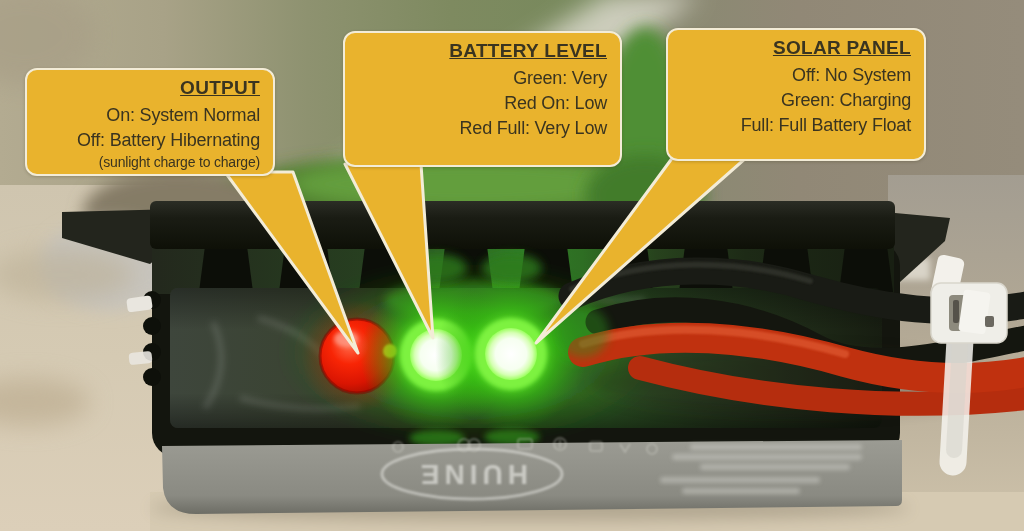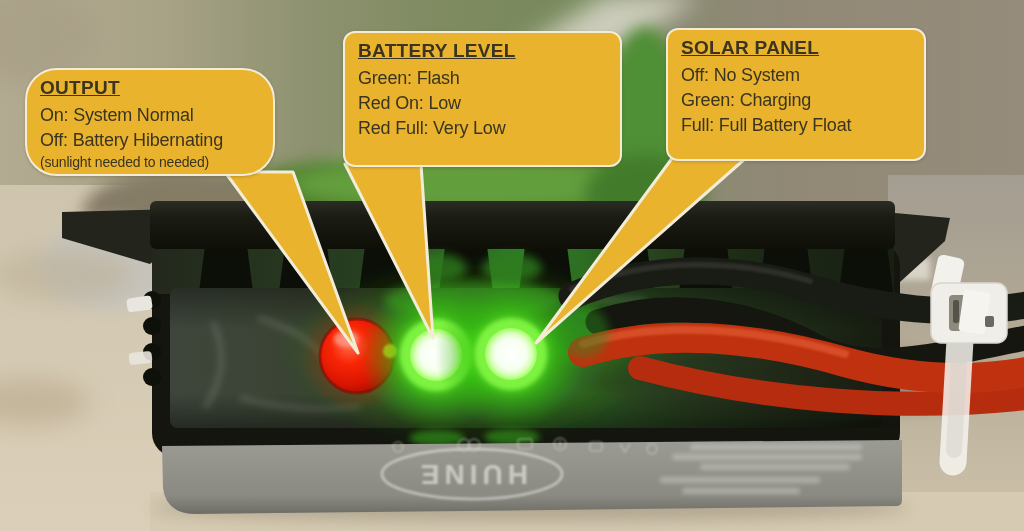--- a/index.html
+++ b/index.html
@@ -8,28 +8,29 @@
     font-family:"Liberation Sans","DejaVu Sans",sans-serif;
     background:#b0a88e;
   }
   #photo-svg,#pointer-svg{position:absolute;left:0;top:0;}
   #pointer-svg{z-index:4;}
   .callout{
     position:absolute;z-index:5;box-sizing:border-box;
     background:#E9B32D;border:2px solid #F3ECD7;border-radius:12px;
     padding:6px 13px 8px 13px;color:#3A3420;
     box-shadow:0 1px 3px rgba(60,50,20,.25);
+    text-align:right;
   }
   .callout .title{
     font-size:19px;font-weight:bold;text-decoration:underline;
     letter-spacing:.3px;margin:1px 0 4px 0;
   }
   .callout .line{font-size:18px;line-height:25px;letter-spacing:-.2px;white-space:nowrap;}
   .callout .note{font-size:14px;line-height:19px;letter-spacing:-.2px;white-space:nowrap;}
-  #callout-output{left:25px;top:68px;width:250px;height:108px;border-radius:32px;}
+  #callout-output{left:25px;top:68px;width:250px;height:108px;}
   #callout-battery{left:343px;top:31px;width:279px;height:136px;}
   #callout-solar{left:666px;top:28px;width:260px;height:133px;}
 </style>
 </head>
 <body>
 
 <div id="stage">
 
   <svg id="photo-svg" width="1024" height="531" viewBox="0 0 1024 531">
     <defs>
@@ -287,26 +288,26 @@
       <polygon points="225,172 293,172 358,353"></polygon>
       <polygon points="345,164 421,164 433,338"></polygon>
       <polygon points="673,157 747,157 536,343"></polygon>
     </g>
   </svg>
 
   <div class="callout" id="callout-output">
     <div class="title">OUTPUT</div>
     <div class="line">On: System Normal</div>
     <div class="line">Off: Battery Hibernating</div>
-    <div class="note">(sunlight needed to needed)</div>
+    <div class="note">(sunlight charge to charge)</div>
   </div>
 
   <div class="callout" id="callout-battery">
     <div class="title">BATTERY LEVEL</div>
-    <div class="line">Green: Flash</div>
+    <div class="line">Green: Very</div>
     <div class="line">Red On: Low</div>
     <div class="line">Red Full: Very Low</div>
   </div>
 
   <div class="callout" id="callout-solar">
     <div class="title">SOLAR PANEL</div>
     <div class="line">Off: No System</div>
     <div class="line">Green: Charging</div>
     <div class="line">Full: Full Battery Float</div>
   </div>

